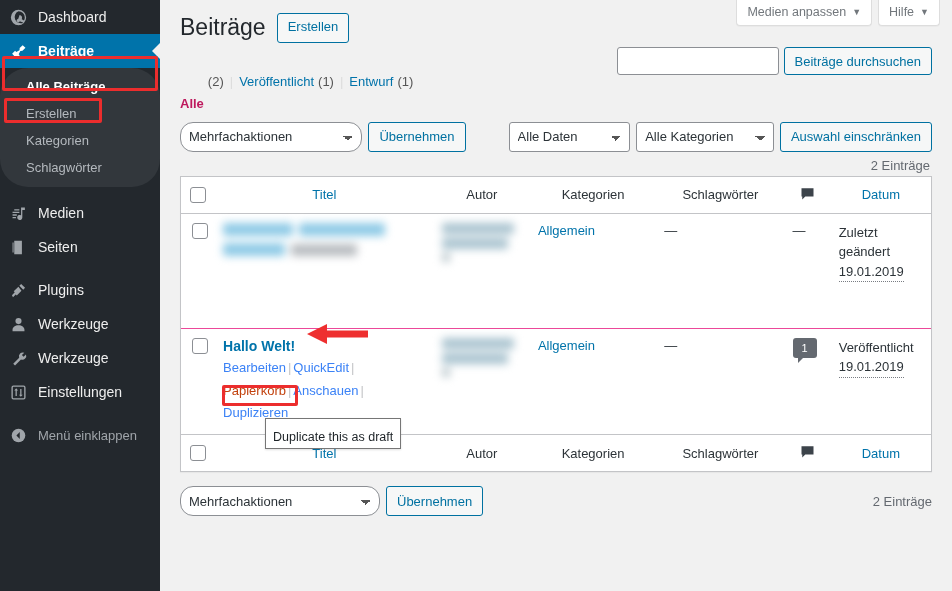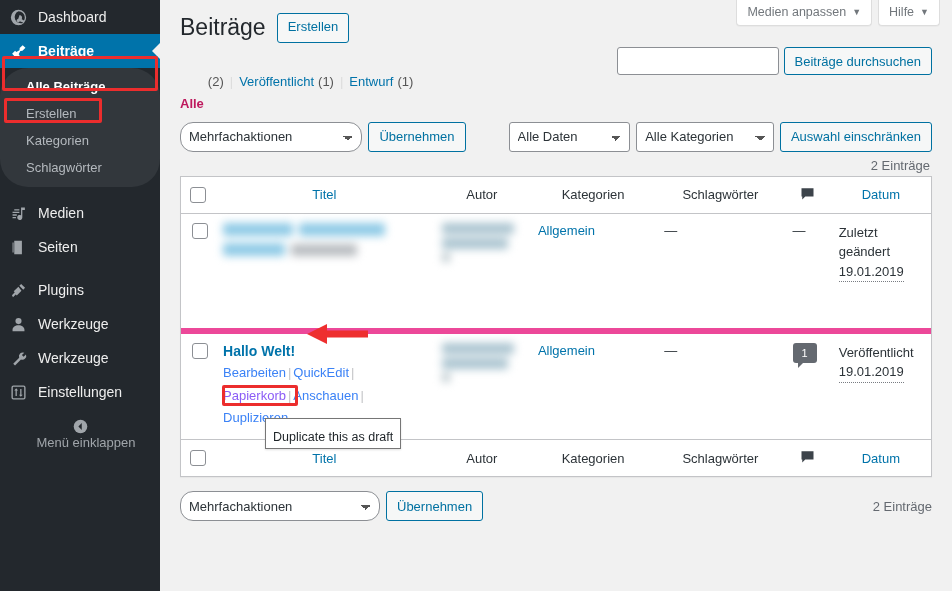--- a/index.html
+++ b/index.html
@@ -40,21 +40,21 @@
     line-height: 1;
   }
   .menu-item .mi-icon svg { display: block; }
   .menu-item .mi-label { padding-left: 2px; }
   .menu-item.current {
     background: #0073aa;
     color: #fff;
     font-weight: 600;
   }
   .menu-item.current .mi-icon { color: #fff; }
-  .menu-item.collapse { color: #a0a5aa; font-size: 13px; flex-direction: column; }
+  .menu-item.collapse { color: #a0a5aa; font-size: 13px; }
   .menu-item.collapse .mi-icon { color: #a0a5aa; }
 
   
   .menu-arrow {
     position: absolute; right: 0; top: 50%;
     transform: translateY(-50%);
     width: 0; height: 0;
     border-top: 8px solid transparent;
     border-bottom: 8px solid transparent;
     border-right: 8px solid #f1f1f1;
@@ -232,21 +232,21 @@
   thead tr th { border-bottom: 1px solid #c3c4c7; }
   tfoot tr th { border-top: 1px solid #c3c4c7; }
   th.sortable-link { }
   th.sortable-link span { color: #0073aa; cursor: pointer; }
   td {
     padding: 9px 8px;
     vertical-align: top;
     color: #2c3338;
     font-size: 13px;
   }
-  tbody tr + tr td { border-top: 6px solid #ec4899; }
+  tbody tr + tr td { border-top: 1px solid #ec4899; }
   .col-cb { width: 34px; padding-left: 11px; padding-right: 0; }
   .col-title { width: 218px; }
   .col-author { width: 96px; }
   .col-cats { width: 126px; }
   .col-tags { width: 128px; }
   .col-comments { width: 46px; }
   .col-date { width: 100px; }
 
   .cb {
     width: 16px; height: 16px;
@@ -267,21 +267,21 @@
     display: inline-block;
   }
 
   .row-actions {
     color: #c3c4c7;
     font-size: 13px;
     margin-top: 3px;
     line-height: 1.75;
   }
   .row-actions a { color: #3b82f6; text-decoration: none; cursor: pointer; }
-  .row-actions a.trash { color: #8b5cf6; }
+  .row-actions a.trash { color: #c2410c; }
   .row-actions .sep { color: #c3c4c7; padding: 0 2px; }
 
   a.cat-link { color: #0073aa; text-decoration: none; cursor: pointer; }
   .dash { color: #2c3338; }
 
   
   .comment-bubble {
     position: relative;
     display: inline-block;
     background: #646970;

